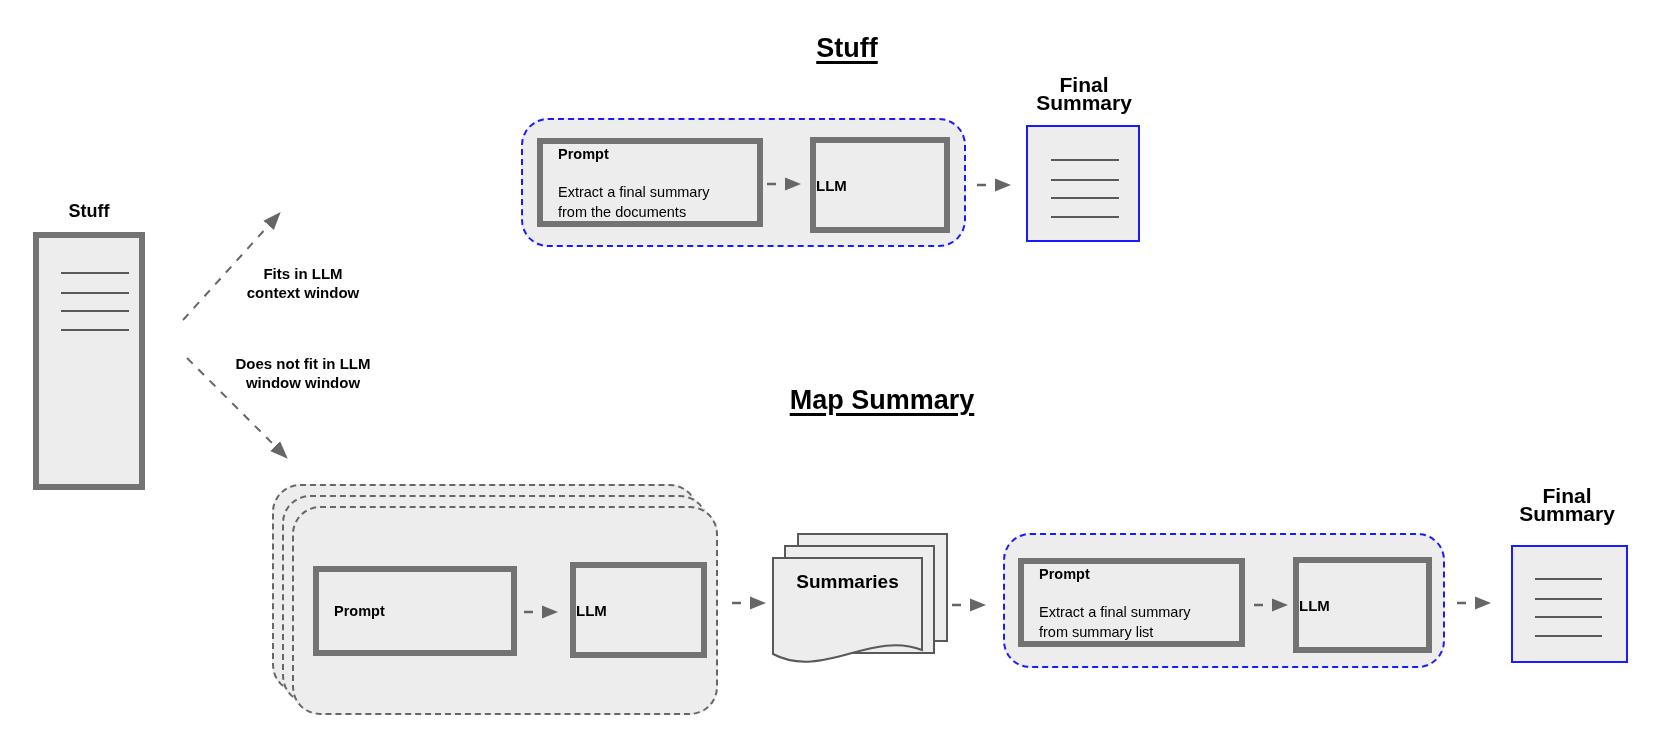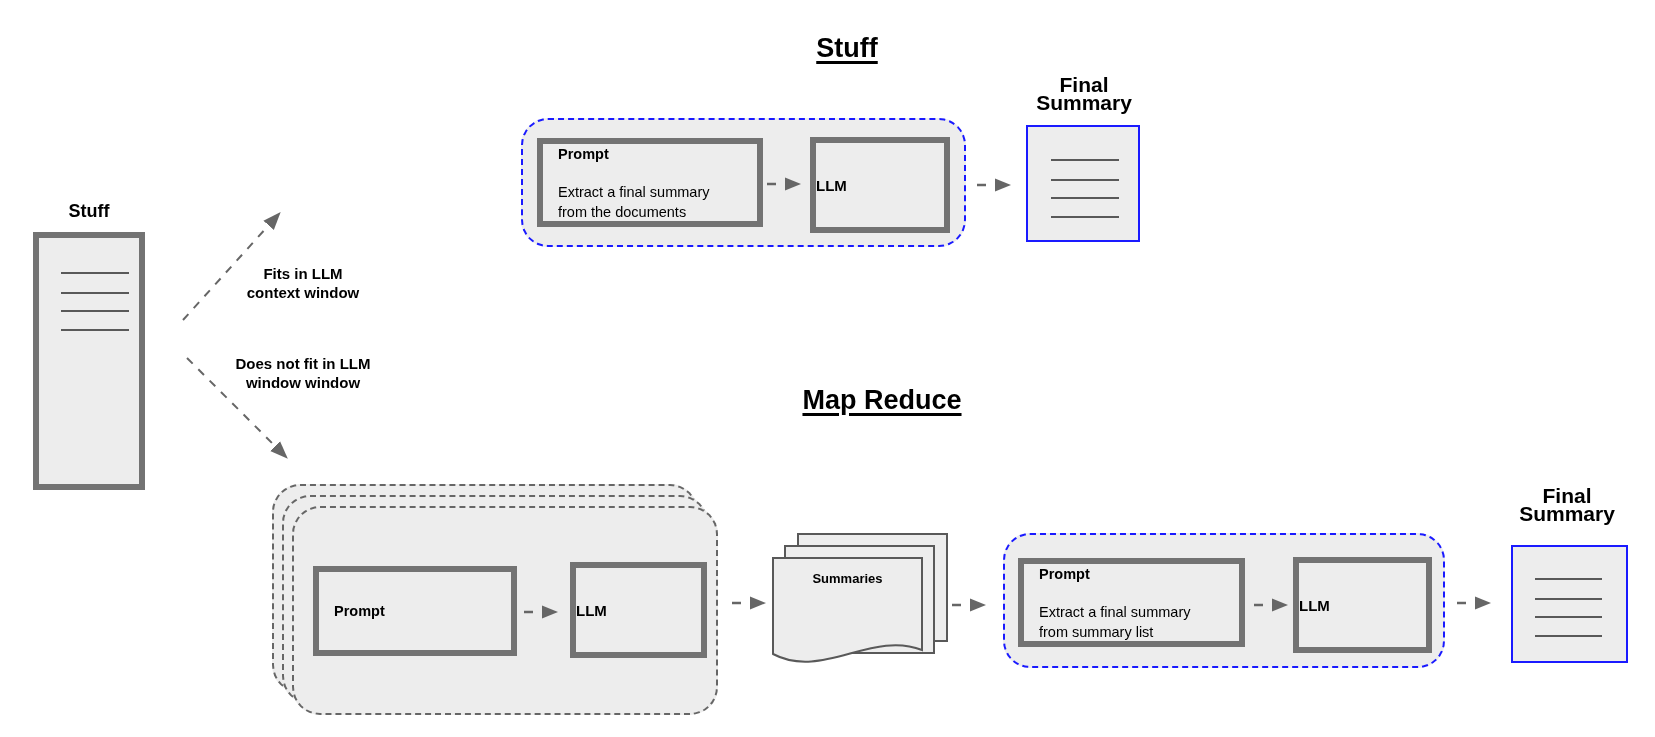--- a/index.html
+++ b/index.html
@@ -18,21 +18,21 @@
   .box{background:#ededed;border:6px solid #737373;}
   .blue-container{background:#ededed;border:2px dashed #1a1aff;border-radius:27px;}
   .stack-rect{background:#ededed;border:2px dashed #666666;border-radius:28px;}
   .blue-doc{background:#ededed;border:2px solid #1a1aff;}
   .prompt-box{display:flex;flex-direction:column;justify-content:center;padding-left:15px;padding-right:6px;}
   .prompt-title{font-size:14.5px;font-weight:700;line-height:20px;}
   .prompt-body{font-size:14.5px;line-height:20px;white-space:pre-line;margin-top:18px;}
   .llm-box{display:flex;align-items:center;justify-content:flex-start;}
   .llm-text{font-size:15px;font-weight:700;}
   .hline{position:absolute;height:0;border-top:2px solid #595959;}
-  .summaries-label{font-size:13px;font-weight:700;text-align:center;}
+  .summaries-label{font-size:19px;font-weight:700;text-align:center;}
   svg{display:block;}
 </style>
 </head>
 <body>
 
 <div class="canvas">
 
   <div class="abs shape-label" style="left:33px;top:201px;width:112px;">Stuff</div>
   <div class="abs box" style="left:33px;top:232px;width:112px;height:258px;">
     <div class="hline" style="left:22px;top:34px;width:68px;"></div>
@@ -89,21 +89,21 @@
 
   <div class="abs fs-label" style="left:1024px;top:76px;width:120px;">Final
 Summary</div>
   <div class="abs blue-doc" style="left:1026px;top:125px;width:114px;height:117px;">
     <div class="hline" style="left:23px;top:32px;width:68px;"></div>
     <div class="hline" style="left:23px;top:52px;width:68px;"></div>
     <div class="hline" style="left:23px;top:70px;width:68px;"></div>
     <div class="hline" style="left:23px;top:89px;width:68px;"></div>
   </div>
 
-  <div class="abs section-title" style="left:762px;top:385px;width:240px;">Map Reduce</div>
+  <div class="abs section-title" style="left:762px;top:385px;width:240px;">Map Summary</div>
 
   <div class="abs stack-rect" style="left:272px;top:484px;width:426px;height:209px;"></div>
   <div class="abs stack-rect" style="left:282px;top:495px;width:426px;height:209px;"></div>
   <div class="abs stack-rect" style="left:292px;top:506px;width:426px;height:209px;"></div>
 
   <div class="abs box prompt-box" style="left:313px;top:566px;width:204px;height:90px;">
     <div class="prompt-title">Prompt</div>
   </div>
 
   <svg class="abs" style="left:523px;top:604px;" width="36" height="16">

